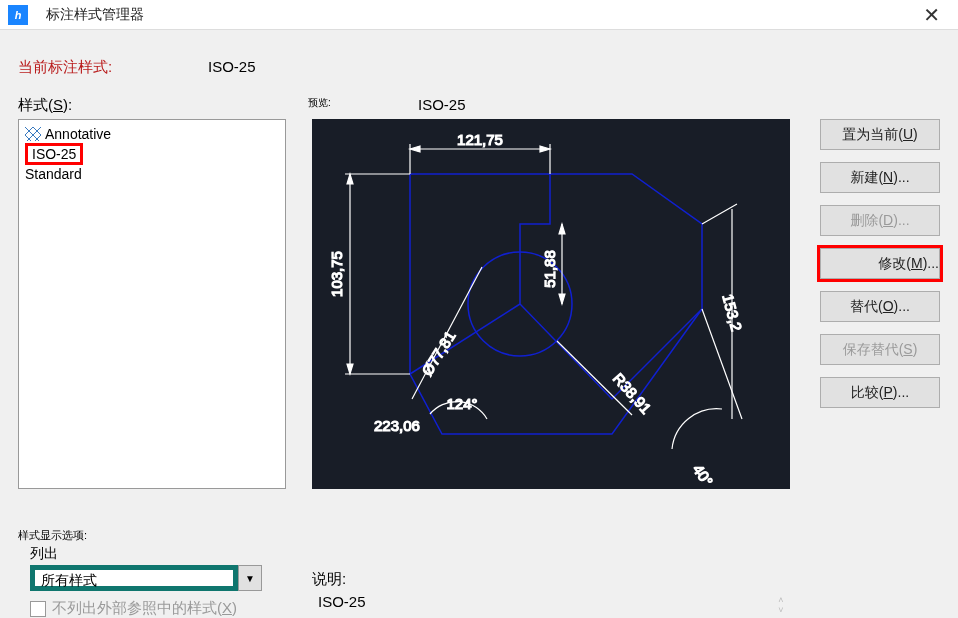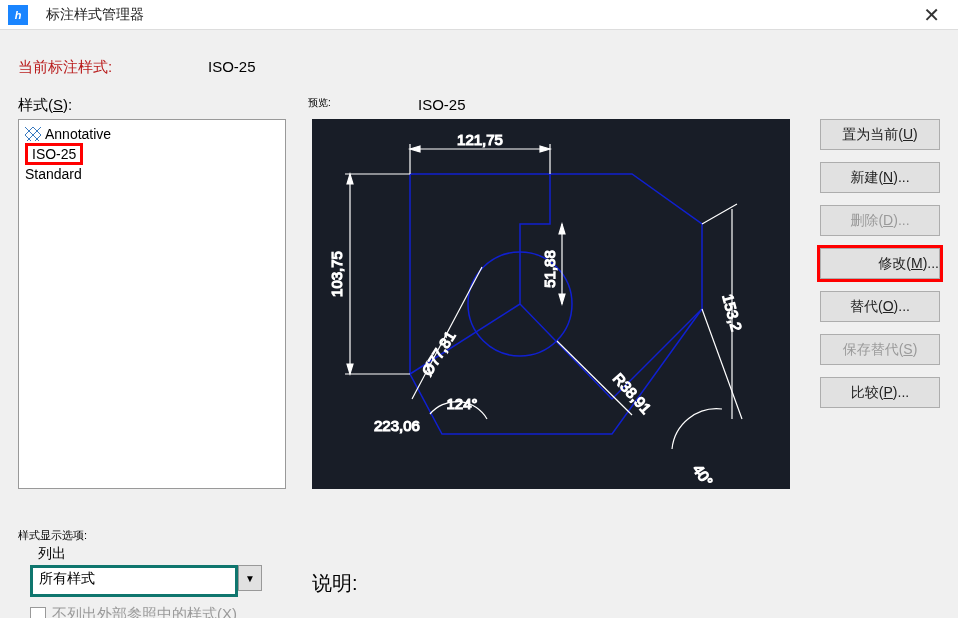--- a/index.html
+++ b/index.html
@@ -25,30 +25,30 @@
   .hl-red { border: 3px solid #ff0000; padding: 0 4px; }
   .preview-panel { margin-left: 26px; width: 478px; height: 370px; background: #181d27; position: relative; }
   .svg-preview { width: 100%; height: 100%; }
   .right-buttons { margin-left: 30px; width: 120px; display: flex; flex-direction: column; gap: 12px; }
   .btn { height: 31px; background: #e1e1e1; border: 1px solid #adadad; font-size: 14px; color: #222; cursor: pointer; }
   .btn:disabled { color: #9a9a9a; cursor: default; text-align: center; }
   .btn u { text-decoration: underline; }
   .btn.hl { outline: 3px solid #ff0000; text-align: right; }
   .bottom-left { position: absolute; left: 18px; top: 498px; width: 268px; }
   .disp-label { font-size: 11px; margin-bottom: 2px; }
-  .list-label { font-size: 14px; margin-left: 20px; margin-bottom: 2px; font-family: Liberation Serif, serif; }
+  .list-label { font-size: 14px; margin-left: 12px; margin-bottom: 2px; font-family: Liberation Serif, serif; }
   .combo { display: flex; width: 232px; margin-left: 12px; position: relative; }
-  .combo-input { flex: 1; height: 32px; background: #fff; border: 3px solid #0f766e; padding: 2px 6px; font-size: 14px; }
+  .combo-input { flex: 1; height: 26px; background: #fff; border: 5px solid #0f766e; padding: 2px 6px; font-size: 14px; }
   .combo-btn { width: 24px; height: 26px; background: #e1e1e1; border: 1px solid #999; display: flex; align-items: center; justify-content: center; cursor: pointer; }
   .chev { font-size: 10px; }
   .check-row { display: flex; align-items: center; margin-top: 8px; margin-left: 12px; }
   .checkbox { width: 16px; height: 16px; background: #fff; border: 1px solid #999; margin-right: 6px; }
   .check-label { font-size: 15px; color: #9a9a9a; }
   .desc-area { position: absolute; left: 312px; top: 540px; width: 478px; }
-  .desc-label { font-size: 20px; margin-bottom: 16px; }
+  .desc-label { font-size: 15px; margin-bottom: 2px; }
   .desc-box { width: 478px; height: 45px; border: none; padding: 2px 6px; font-size: 15px; position: relative; }
   .scroll-arrows { position: absolute; right: 0; top: 4px; width: 18px; }
   .sa { font-size: 9px; color: #bbb; line-height: 10px; text-align: center; cursor: pointer; }
 </style>
 </head>
 <body>
 
 <div class="window">
   <div class="titlebar">
     <div class="app-icon">h</div>

